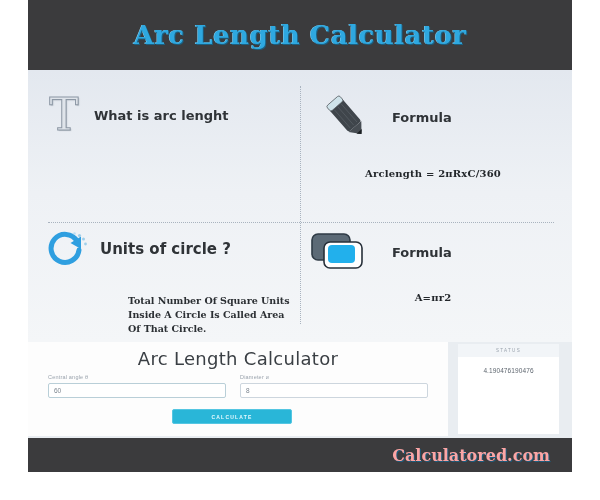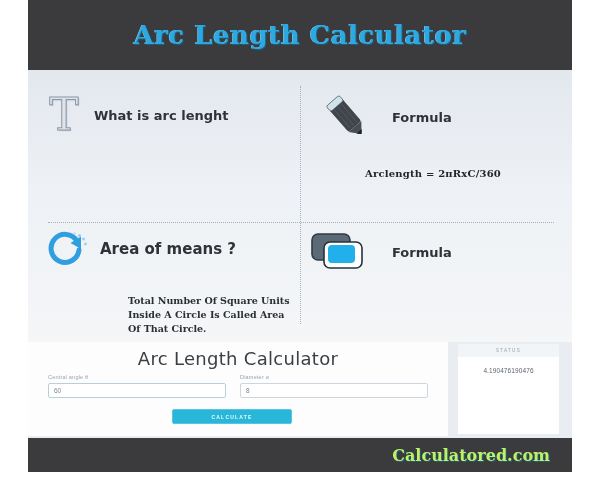--- a/index.html
+++ b/index.html
@@ -256,21 +256,21 @@
     height: 34px;
     background: #3b3b3d;
     display: flex;
     align-items: center;
     justify-content: flex-end;
   }
   .footer-brand {
     font-family: "DejaVu Serif", serif;
     font-weight: bold;
     font-size: 16px;
-    color: #bef264;
+    color: #fca5a5;
     text-shadow: 1px 1px 0 #1b5f80;
     margin-right: 22px;
     white-space: nowrap;
   }
 </style>
 </head>
 <body>
 
 <div class="page">
 
@@ -316,37 +316,38 @@
       <div class="q-icon">
         <svg width="46" height="42" viewBox="0 0 46 42">
           <path d="M33 13 A14 14 0 1 0 35 22" fill="none" stroke="#2f9fe0" stroke-width="5" stroke-linecap="round"></path>
           <polygon points="26.5,15 37,8.5 37,21" fill="#2f9fe0"></polygon>
           <circle cx="35.5" cy="7.5" r="1.6" fill="#9fcfea"></circle>
           <circle cx="39.5" cy="11" r="1.5" fill="#9fcfea"></circle>
           <circle cx="41.5" cy="16" r="1.4" fill="#9fcfea"></circle>
           <circle cx="30.5" cy="5.5" r="1.3" fill="#bcdef2"></circle>
         </svg>
       </div>
-      <div class="q-title">Area of means ?</div>
+      <div class="q-title">Units of circle ?</div>
     </div>
     <div class="q-body">Total Number Of Square Units Inside A Circle Is Called Area Of That Circle.</div>
   </div>
 
   <div class="quad" id="quad-formula2">
     <div class="q-head">
       <div class="q-icon">
         <svg width="66" height="48" viewBox="0 0 66 48">
           <rect x="4" y="6" width="38" height="26" rx="6" fill="#5c6a76" stroke="#2f3b46" stroke-width="1.6"></rect>
           <rect x="16" y="14" width="38" height="26" rx="6" fill="#ffffff" stroke="#2b3views" stroke-width="1.6"></rect>
           <rect x="16" y="14" width="38" height="26" rx="6" fill="none" stroke="#27303a" stroke-width="1.6"></rect>
           <rect x="20" y="17" width="27" height="18" rx="4" fill="#22b0ec"></rect>
         </svg>
       </div>
       <div class="q-title">Formula</div>
     </div>
+    <div class="q-formula">A=πr2</div>
   </div>
 
   <div class="calcstrip"></div>
 
   <div class="calc-card">
     <div class="calc-title">Arc Length Calculator</div>
 
     <div class="field" id="field-angle">
       <div class="field-label">Central angle θ</div>
       <div class="field-input">

